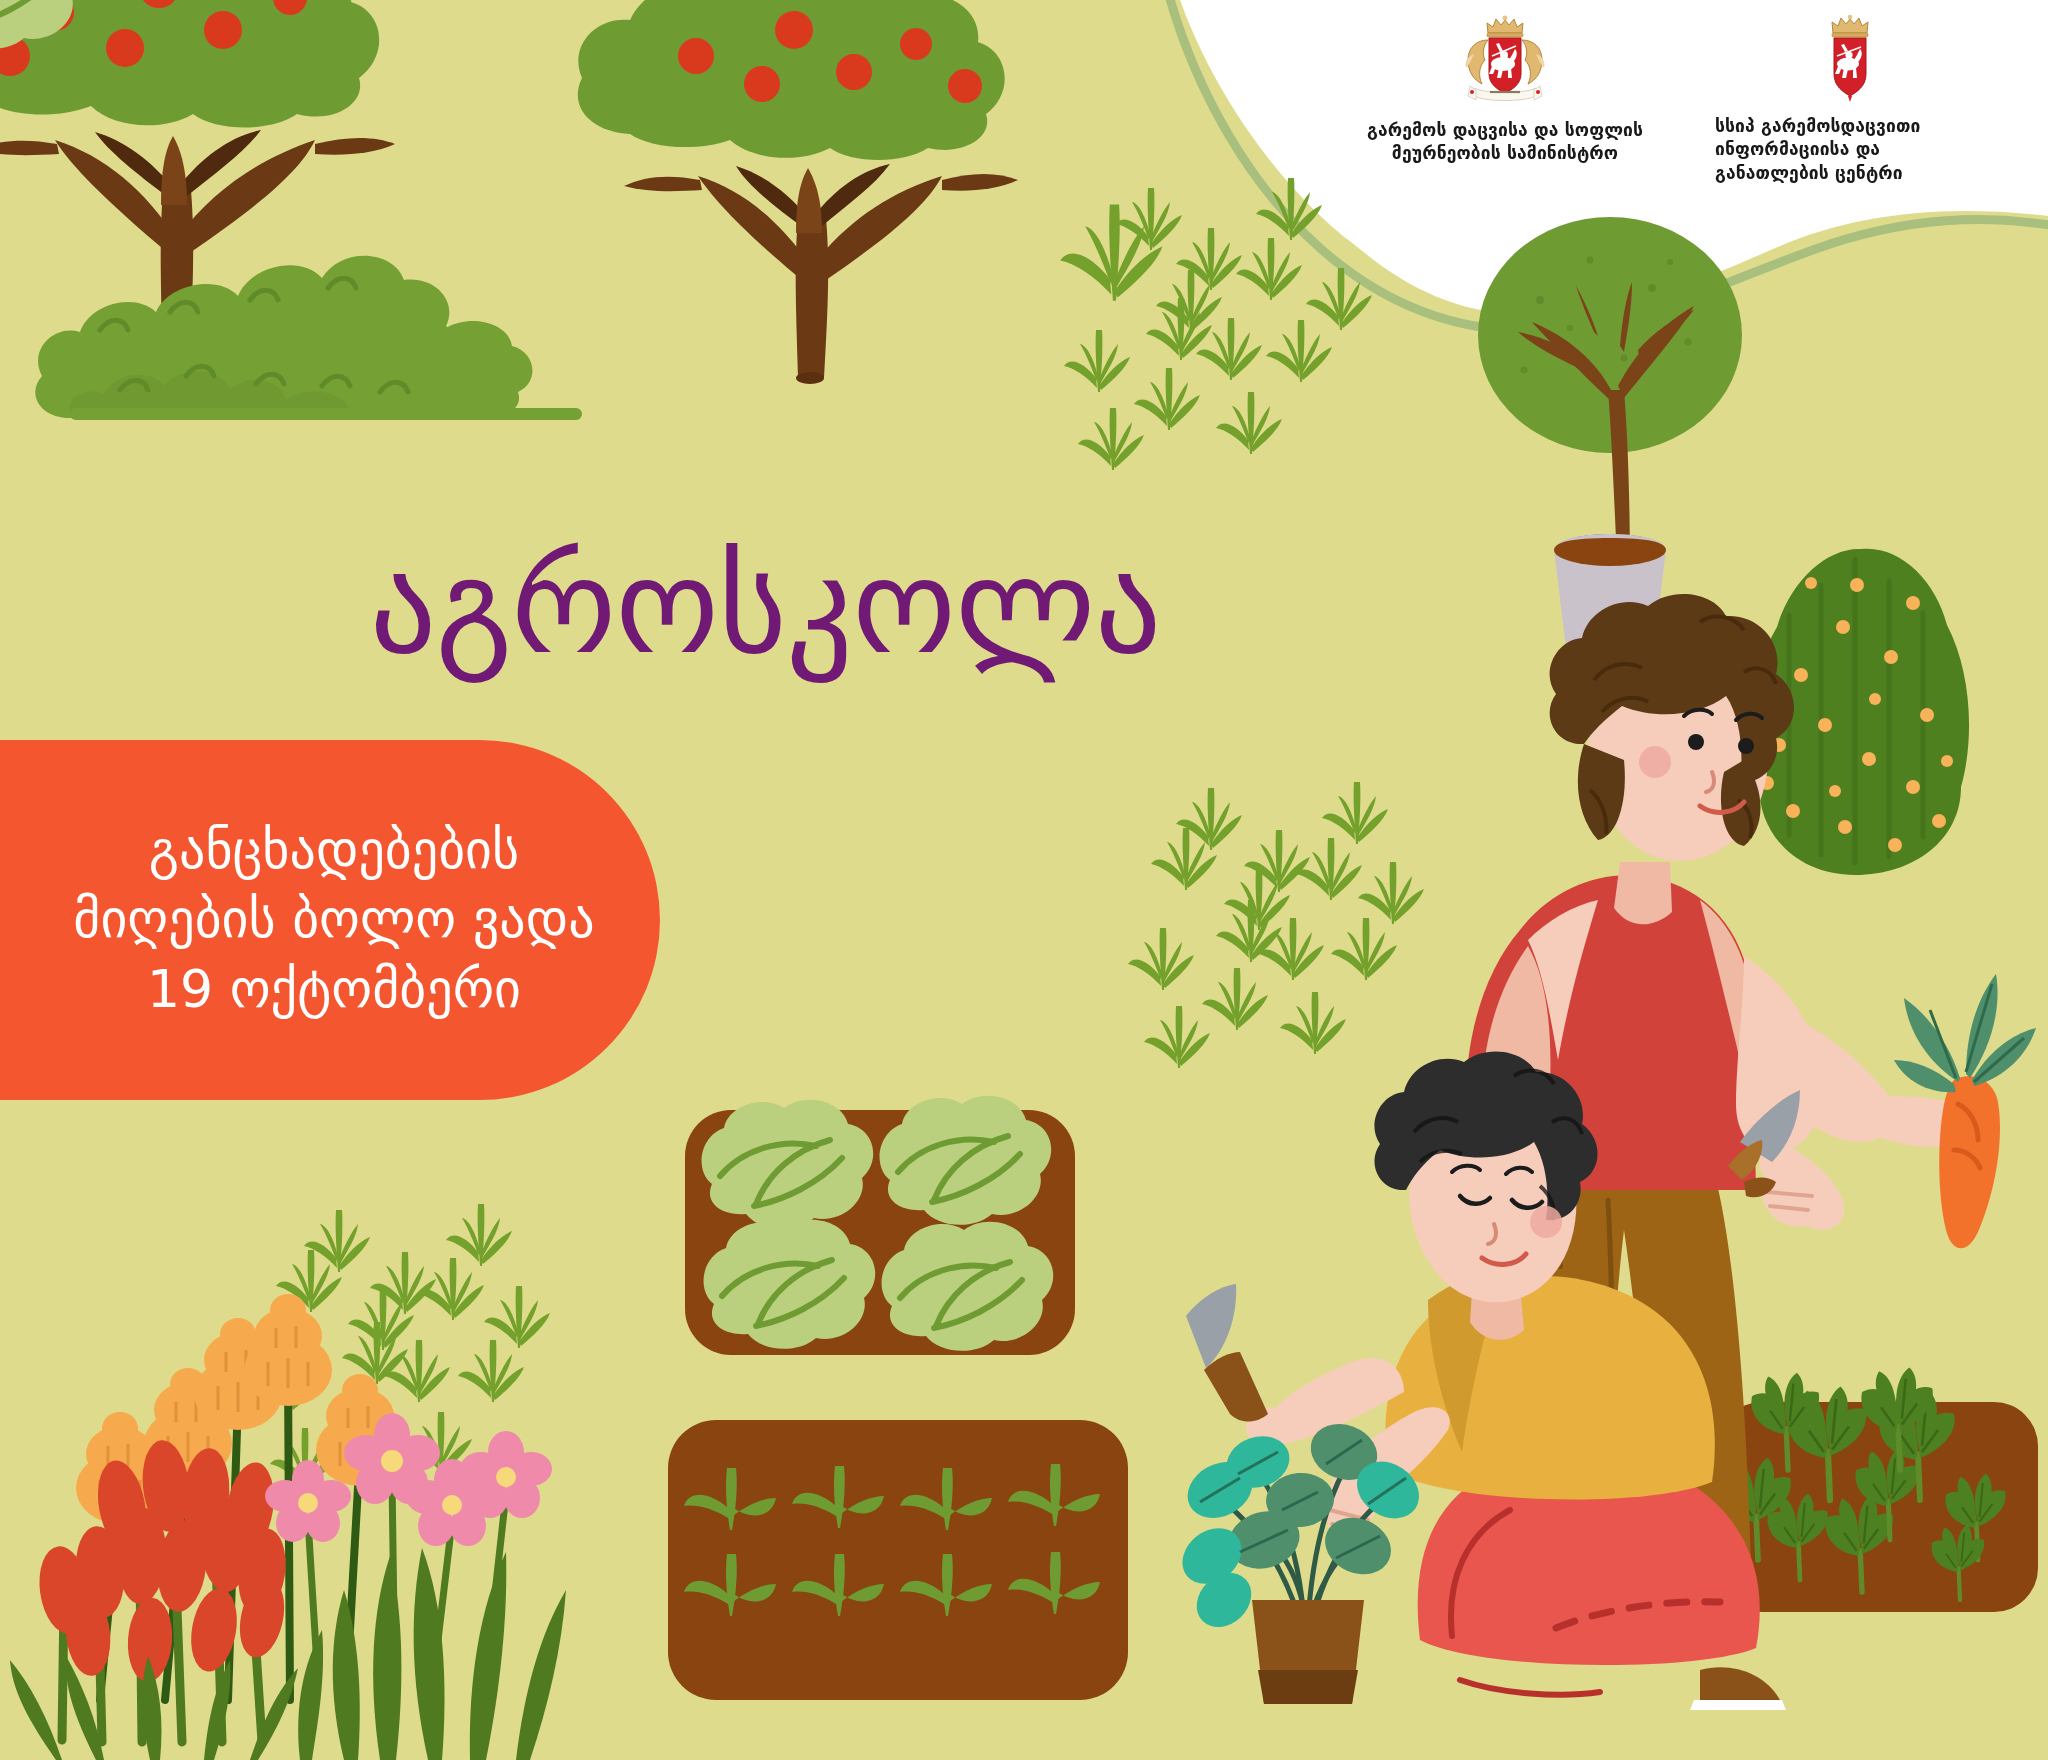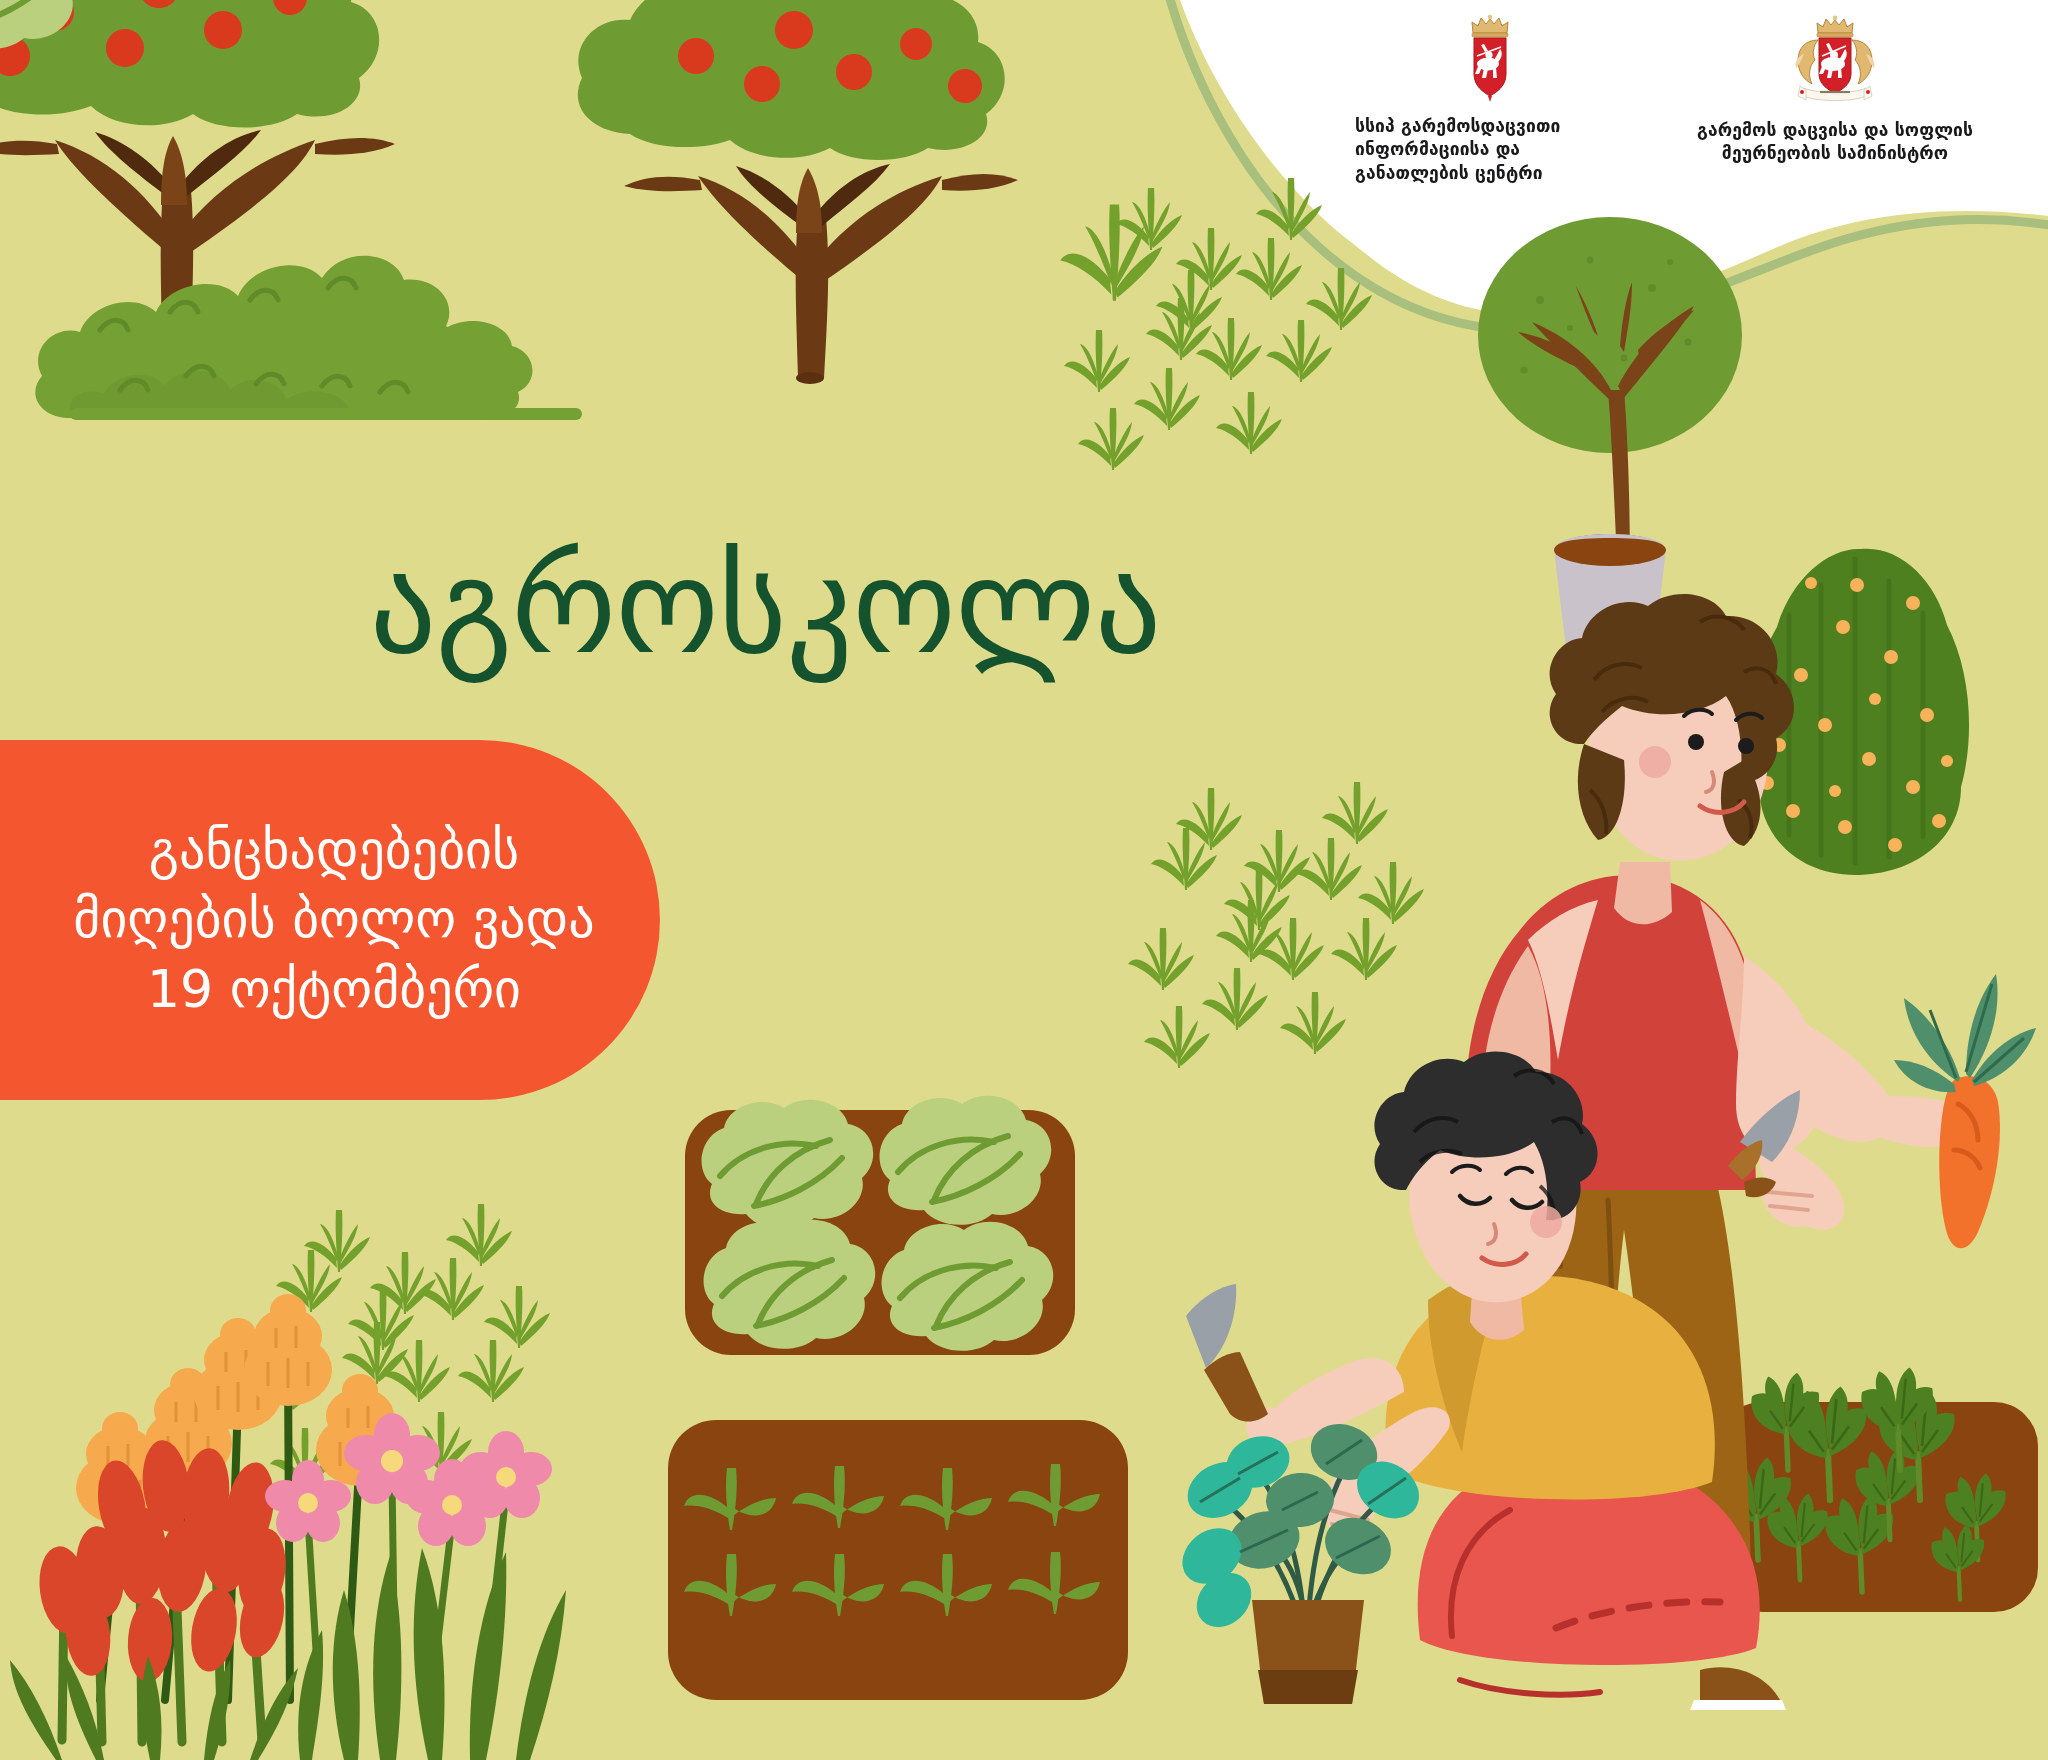--- a/index.html
+++ b/index.html
@@ -26,21 +26,21 @@
     text-align:center;letter-spacing:.1px;margin-top:9px;white-space:pre-line;
   }
   .logo-unit.center .logo-caption{text-align:left;width:100%;}
   .logo-unit.ministry .logo-caption{text-align:center;}
 
   
   #main-title{
     position:absolute;left:0;top:540px;width:1530px;text-align:center;
     z-index:35;
     font-family:"DejaVu Sans","Liberation Sans",sans-serif;
-    font-size:132px;font-weight:400;color:#14532d;
+    font-size:132px;font-weight:400;color:#701a75;
     letter-spacing:-1px;line-height:1;
   }
 
   
   #deadline-banner{
     position:absolute;left:-40px;top:740px;width:700px;height:360px;
     background:#f4572f;border-radius:0 180px 180px 0;z-index:36;
     display:flex;align-items:center;justify-content:center;
   }
   #deadline-text{
@@ -697,20 +697,56 @@
   <div id="main-title">აგროსკოლა</div>
 
   <div id="deadline-banner">
     <div id="deadline-text">განცხადებების
 მიღების ბოლო ვადა
 19 ოქტომბერი</div>
   </div>
 
   <div id="logo-block">
 
+    <div class="logo-unit ministry">
+      <svg width="86" height="96" viewBox="0 0 86 96" xmlns="http://www.w3.org/2000/svg">
+
+        <path d="M43,6 L47,11 L52,5 L55,13 L61,9 L60,19 L26,19 L25,9 L31,13 L34,5 L39,11 Z" fill="#e0b870" stroke="#b4873c" stroke-width="1"></path>
+        <circle cx="43" cy="4" r="2.4" fill="#e6c684"></circle>
+        <rect x="25" y="19" width="36" height="4" rx="1.6" fill="#d8ab5c" stroke="#b4873c" stroke-width=".7"></rect>
+
+        <path d="M26,26 C14,26 6,34 6,46 C6,58 12,66 20,70 C16,62 17,52 23,46 C20,40 21,32 26,26 Z" fill="#e0b870" stroke="#b4873c" stroke-width="1"></path>
+        <path d="M60,26 C72,26 80,34 80,46 C80,58 74,66 66,70 C70,62 69,52 63,46 C66,40 65,32 60,26 Z" fill="#e0b870" stroke="#b4873c" stroke-width="1"></path>
+        <path d="M12,40 C6,42 2,48 4,54 C8,50 10,44 12,40 Z" fill="#f0d6a6"></path>
+        <path d="M74,40 C80,42 84,48 82,54 C78,50 76,44 74,40 Z" fill="#f0d6a6"></path>
+
+        <path d="M27,24 L59,24 L59,60 C59,70 50,76 43,79 C36,76 27,70 27,60 Z" fill="#d32028" stroke="#a8161c" stroke-width="1"></path>
+
+        <g fill="#ffffff">
+          <ellipse cx="41" cy="50" rx="12" ry="7"></ellipse>
+          <path d="M31,50 L27,60 L31,60 L34,53 Z"></path>
+          <path d="M37,54 L35,64 L39,64 L41,55 Z"></path>
+          <path d="M46,54 L46,64 L50,64 L49,54 Z"></path>
+          <path d="M51,48 C55,44 56,38 53,35 C51,39 49,43 47,46 Z"></path>
+          <circle cx="42" cy="41" r="4"></circle>
+          <path d="M38,38 L34,30 L37,29 L41,37 Z"></path>
+        </g>
+        <path d="M30,42 L54,32" stroke="#ffffff" stroke-width="1.6"></path>
+
+        <path d="M12,74 C24,80 62,80 74,74 L74,82 C62,88 24,88 12,82 Z" fill="#fbf7ef" stroke="#cfc6b2" stroke-width=".8"></path>
+        <path d="M28,78 L58,78" stroke="#8b7a58" stroke-width="2.2"></path>
+        <path d="M8,72 L14,76 L14,86 L6,82 Z" fill="#fbf7ef" stroke="#cfc6b2" stroke-width=".7"></path>
+        <path d="M78,72 L72,76 L72,86 L80,82 Z" fill="#fbf7ef" stroke="#cfc6b2" stroke-width=".7"></path>
+        <circle cx="10" cy="78" r="2" fill="#d32028"></circle>
+          <circle cx="76" cy="78" r="2" fill="#d32028"></circle>
+      </svg>
+      <div class="logo-caption">გარემოს დაცვისა და სოფლის
+მეურნეობის სამინისტრო</div>
+    </div>
+
     <div class="logo-unit center">
       <svg width="54" height="92" viewBox="0 0 54 92" xmlns="http://www.w3.org/2000/svg">
         <path d="M27,5 L31,10 L36,4 L39,12 L45,8 L44,19 L10,19 L9,8 L15,12 L18,4 L23,10 Z" fill="#e0b870" stroke="#b4873c" stroke-width="1"></path>
         <circle cx="27" cy="3" r="2.3" fill="#e6c684"></circle>
         <rect x="9" y="19" width="36" height="4" rx="1.6" fill="#d8ab5c" stroke="#b4873c" stroke-width=".7"></rect>
         <path d="M11,24 L43,24 L43,60 C43,72 34,78 27,82 C20,78 11,72 11,60 Z" fill="#d32028" stroke="#a8161c" stroke-width="1"></path>
         <g fill="#ffffff">
           <ellipse cx="25" cy="50" rx="11" ry="6.5"></ellipse>
           <path d="M16,50 L12,60 L16,60 L19,53 Z"></path>
           <path d="M21,54 L19,64 L23,64 L25,55 Z"></path>
@@ -720,51 +756,15 @@
           <path d="M22,38 L18,31 L21,30 L25,37 Z"></path>
         </g>
         <path d="M14,42 L38,33" stroke="#ffffff" stroke-width="1.5"></path>
         <path d="M25,82 L29,82 L27,88 Z" fill="#d32028"></path>
       </svg>
       <div class="logo-caption">სსიპ გარემოსდაცვითი
 ინფორმაციისა და
 განათლების ცენტრი</div>
     </div>
 
-    <div class="logo-unit ministry">
-      <svg width="86" height="96" viewBox="0 0 86 96" xmlns="http://www.w3.org/2000/svg">
-
-        <path d="M43,6 L47,11 L52,5 L55,13 L61,9 L60,19 L26,19 L25,9 L31,13 L34,5 L39,11 Z" fill="#e0b870" stroke="#b4873c" stroke-width="1"></path>
-        <circle cx="43" cy="4" r="2.4" fill="#e6c684"></circle>
-        <rect x="25" y="19" width="36" height="4" rx="1.6" fill="#d8ab5c" stroke="#b4873c" stroke-width=".7"></rect>
-
-        <path d="M26,26 C14,26 6,34 6,46 C6,58 12,66 20,70 C16,62 17,52 23,46 C20,40 21,32 26,26 Z" fill="#e0b870" stroke="#b4873c" stroke-width="1"></path>
-        <path d="M60,26 C72,26 80,34 80,46 C80,58 74,66 66,70 C70,62 69,52 63,46 C66,40 65,32 60,26 Z" fill="#e0b870" stroke="#b4873c" stroke-width="1"></path>
-        <path d="M12,40 C6,42 2,48 4,54 C8,50 10,44 12,40 Z" fill="#f0d6a6"></path>
-        <path d="M74,40 C80,42 84,48 82,54 C78,50 76,44 74,40 Z" fill="#f0d6a6"></path>
-
-        <path d="M27,24 L59,24 L59,60 C59,70 50,76 43,79 C36,76 27,70 27,60 Z" fill="#d32028" stroke="#a8161c" stroke-width="1"></path>
-
-        <g fill="#ffffff">
-          <ellipse cx="41" cy="50" rx="12" ry="7"></ellipse>
-          <path d="M31,50 L27,60 L31,60 L34,53 Z"></path>
-          <path d="M37,54 L35,64 L39,64 L41,55 Z"></path>
-          <path d="M46,54 L46,64 L50,64 L49,54 Z"></path>
-          <path d="M51,48 C55,44 56,38 53,35 C51,39 49,43 47,46 Z"></path>
-          <circle cx="42" cy="41" r="4"></circle>
-          <path d="M38,38 L34,30 L37,29 L41,37 Z"></path>
-        </g>
-        <path d="M30,42 L54,32" stroke="#ffffff" stroke-width="1.6"></path>
-
-        <path d="M12,74 C24,80 62,80 74,74 L74,82 C62,88 24,88 12,82 Z" fill="#fbf7ef" stroke="#cfc6b2" stroke-width=".8"></path>
-        <path d="M28,78 L58,78" stroke="#8b7a58" stroke-width="2.2"></path>
-        <path d="M8,72 L14,76 L14,86 L6,82 Z" fill="#fbf7ef" stroke="#cfc6b2" stroke-width=".7"></path>
-        <path d="M78,72 L72,76 L72,86 L80,82 Z" fill="#fbf7ef" stroke="#cfc6b2" stroke-width=".7"></path>
-        <circle cx="10" cy="78" r="2" fill="#d32028"></circle>
-          <circle cx="76" cy="78" r="2" fill="#d32028"></circle>
-      </svg>
-      <div class="logo-caption">გარემოს დაცვისა და სოფლის
-მეურნეობის სამინისტრო</div>
-    </div>
-
   </div>
 
 </div>
 
 </body></html>

